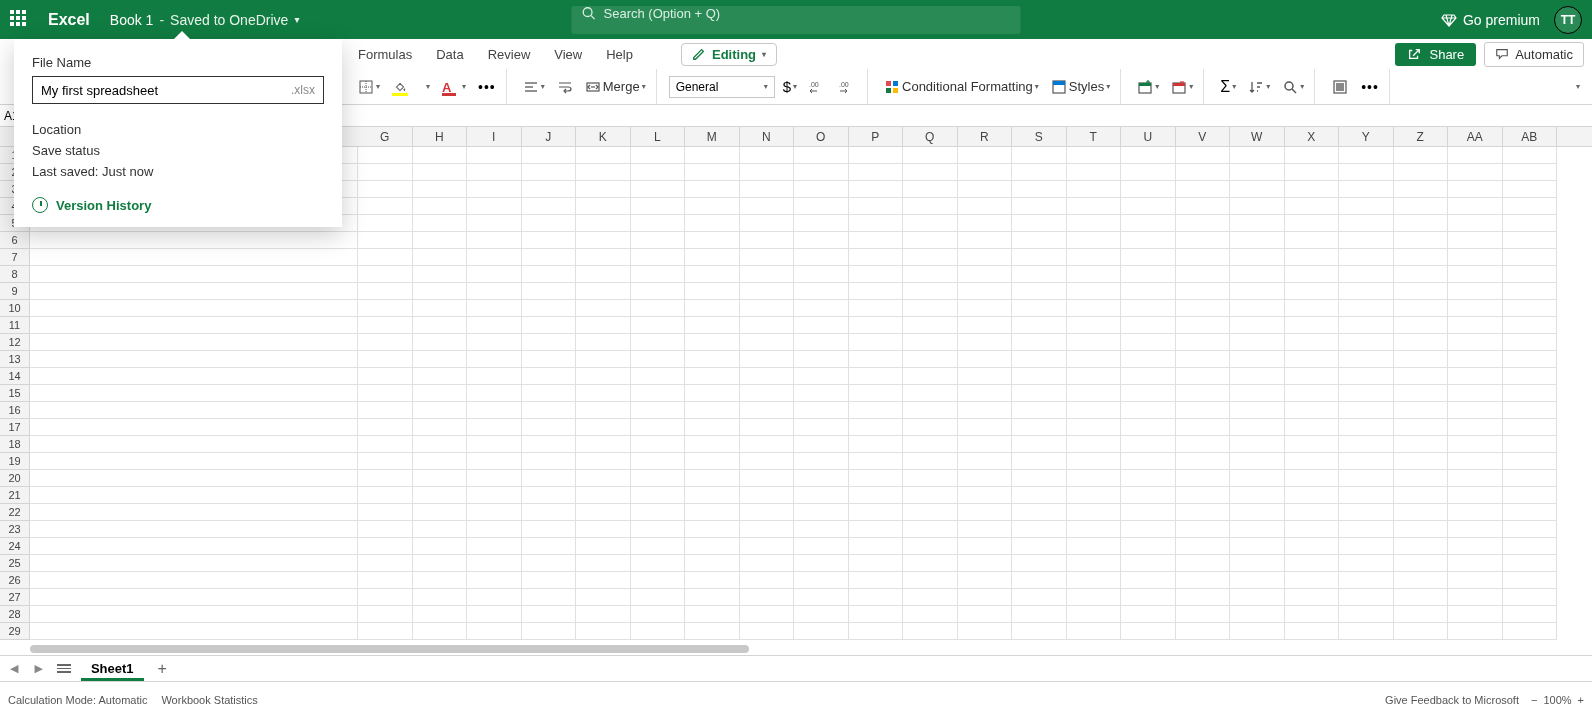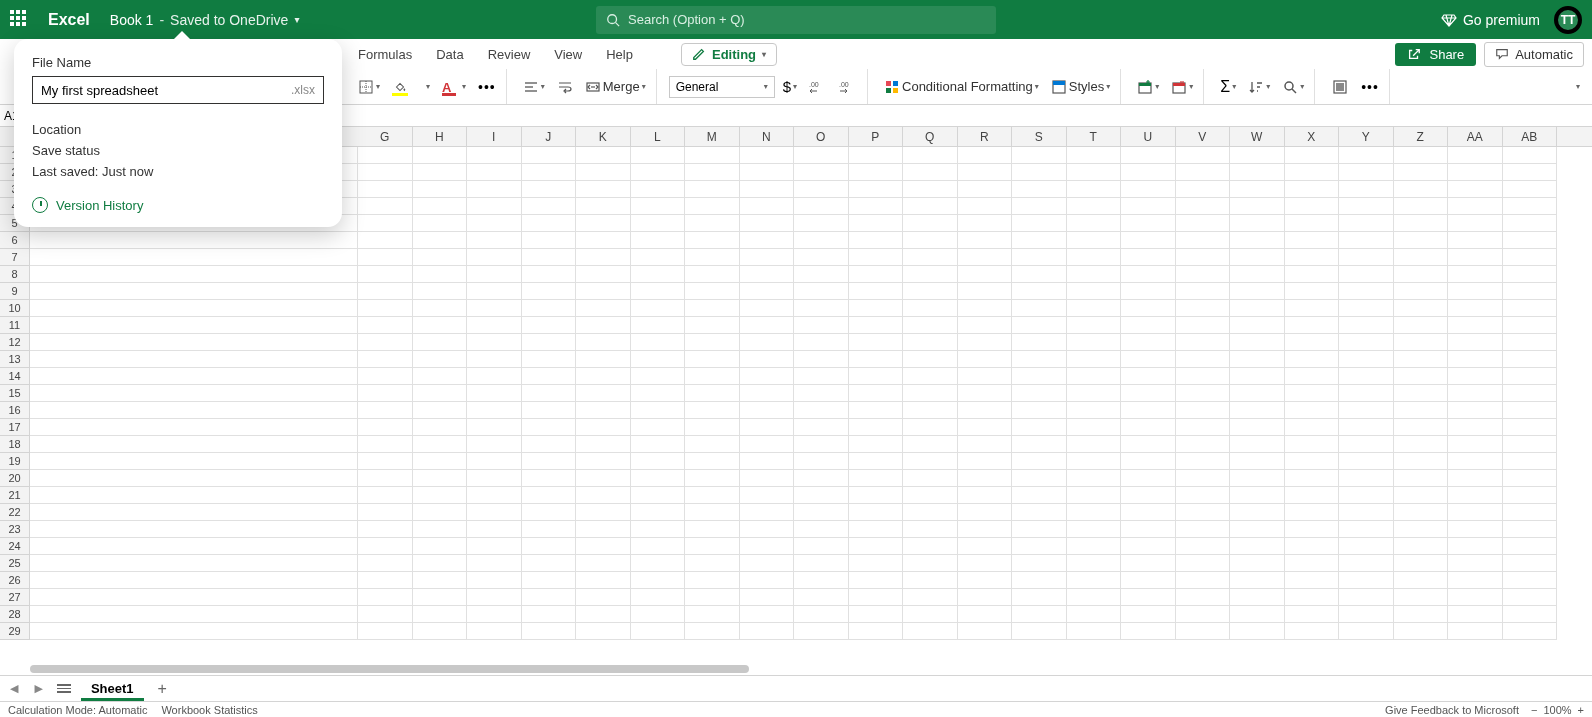--- a/index.html
+++ b/index.html
@@ -9,26 +9,26 @@
 .titlebar { background: #107c41; height: 39px; display: flex; align-items: center; color: #fff; padding: 0 10px; }
 .app-launcher { width: 20px; height: 20px; display: grid; grid-template-columns: repeat(3,4px); grid-template-rows: repeat(3,4px); gap: 2px; cursor: pointer; margin-right: 18px; }
 .app-launcher span { background: #fff; }
 .app-name { font-weight: 600; font-size: 16px; margin-right: 20px; }
 .doc-title { font-size: 14px; display: flex; align-items: center; gap: 6px; }
 .doc-title .dash { opacity: .8; }
 .doc-title .saved { opacity: .9; }
 .chev { font-size: 10px; opacity: .9; }
 
 .search-wrap { margin-left: auto; margin-right: auto; position: absolute; left: 50%; transform: translateX(-50%); }
-.searchbox { background: #2a8a56; border: none; height: 28px; width: 400px; border-radius: 3px; display: flex; align-items: center; padding: 0 10px; color: #d9efe3; font-size: 13px; }
+.searchbox { background: #2a8a56; border: none; height: 28px; width: 449px; border-radius: 3px; display: flex; align-items: flex-start; padding: 0 10px; color: #d9efe3; font-size: 13px; }
 .searchbox svg { margin-right: 8px; }
 
 .title-right { margin-left: auto; display: flex; align-items: center; gap: 14px; }
 .premium { display: flex; align-items: center; gap: 6px; font-size: 14px; cursor: pointer; text-align: right; }
-.avatar { width: 28px; height: 28px; border-radius: 50%; background: #2a8a56; border: 4px solid #000000; display: flex; align-items: center; justify-content: center; font-size: 12px; font-weight: 600; }
+.avatar { width: 28px; height: 28px; border-radius: 50%; background: #2a8a56; border: 1px solid #000000; display: flex; align-items: center; justify-content: center; font-size: 12px; font-weight: 600; }
 
 
 .ribbon-row { height: 30px; background: #fff; display: flex; align-items: center; padding: 0 8px; border-bottom: 0; }
 .tabs { display: flex; gap: 4px; margin-left: 340px; }
 .tab { padding: 4px 10px; font-size: 13px; color: #444; cursor: pointer; }
 .editing-pill { margin-left: 38px; border: 1px solid #c8c8c8; border-radius: 4px; padding: 3px 10px; display: flex; align-items: center; gap: 6px; font-size: 13px; color: #107c41; font-weight: 600; cursor: pointer; }
 .ribbon-right { margin-left: auto; display: flex; gap: 8px; align-items: center; }
 .share-btn { background: #107c41; color: #fff; border: none; border-radius: 3px; padding: 4px 12px; font-size: 13px; display: flex; align-items: center; gap: 8px; cursor: pointer; }
 .comments-btn { background: #fff; border: 1px solid #c8c8c8; border-radius: 3px; padding: 4px 10px; font-size: 13px; display: flex; align-items: center; gap: 6px; cursor: pointer; color: #333; }
 
@@ -51,46 +51,46 @@
 .grid-wrap { flex: 1; position: relative; overflow: hidden; }
 .col-headers { display: flex; height: 20px; background: #f3f3f3; border-bottom: 1px solid #d4d4d4; }
 .corner { width: 30px; border-right: 1px solid #d4d4d4; background: #f3f3f3; }
 .col-h { width: 54.5px; border-right: 1px solid #d4d4d4; display: flex; align-items: center; justify-content: center; font-size: 12px; color: #444; cursor: pointer; }
 .rows { position: relative; }
 .row { display: flex; height: 17px; }
 .row-h { width: 30px; background: #f3f3f3; border-right: 1px solid #d4d4d4; border-bottom: 1px solid #d4d4d4; display: flex; align-items: center; justify-content: center; font-size: 11px; color: #444; cursor: pointer; }
 .cell { width: 54.5px; border-right: 1px solid #e0e0e0; border-bottom: 1px solid #e0e0e0; }
 
 
-.popup { position: absolute; top: 39px; left: 14px; width: 328px; background: #fff; box-shadow: 0 8px 24px rgba(0,0,0,.2); border-radius: 14px; padding: 16px 18px 14px; z-index: 100; }
+.popup { position: absolute; top: 39px; left: 14px; width: 328px; background: #fff; box-shadow: 0 8px 24px rgba(0,0,0,.2); border-radius: 0; padding: 16px 18px 14px; z-index: 100; }
 .popup::before { content: ''; position: absolute; top: -8px; left: 160px; width: 0; height: 0; border-left: 8px solid transparent; border-right: 8px solid transparent; border-bottom: 8px solid #fff; }
 .popup-label { font-size: 13px; color: #333; margin-bottom: 6px; }
 .fname-row { display: flex; align-items: center; border: 1px solid #323130; height: 28px; padding: 0 8px; margin-bottom: 18px; }
 .fname-input { border: none; outline: none; flex: 1; font-size: 13px; }
 .fname-ext { font-size: 12px; color: #888; }
 .location-box { border: 1px solid #c8c8c8; height: 36px; display: flex; align-items: center; padding: 0 8px; gap: 10px; margin-bottom: 18px; cursor: pointer; }
 .folder-icon { width: 22px; height: 16px; border: 1.5px solid #666; border-radius: 1px; position: relative; }
 .folder-icon::before { content: ''; position: absolute; top: -4px; left: 0; width: 8px; height: 3px; background: #fff; border: 1.5px solid #666; border-bottom: none; }
 .loc-link { color: #107c41; text-decoration: underline; font-size: 13px; }
 .save-status { font-size: 13px; color: #333; margin-bottom: 6px; }
 .last-saved { font-size: 13px; color: #333; margin-bottom: 18px; }
-.version-history { display: flex; align-items: center; gap: 8px; color: #107c41; font-size: 13px; cursor: pointer; }
+.version-history { display: flex; align-items: center; gap: 8px; color: #107c41; font-size: 13px; cursor: pointer; font-weight: bold; }
 .vh-icon { width: 16px; height: 16px; border: 1.5px solid #107c41; border-radius: 50%; position: relative; }
 .vh-icon::after { content: ''; position: absolute; top: 3px; left: 7px; width: 1.5px; height: 5px; background: #107c41; }
 
 
 .sheet-bar { height: 26px; border-top: 1px solid #d4d4d4; display: flex; align-items: center; padding: 0 6px; gap: 8px; background: #fff; }
 .nav-arrow { color: #888; font-size: 11px; cursor: pointer; padding: 2px 4px; }
 .hamburger { display: flex; flex-direction: column; gap: 2px; cursor: pointer; padding: 2px; }
 .hamburger span { width: 14px; height: 1.5px; background: #666; }
 .sheet-tab { padding: 4px 10px 2px; font-size: 13px; font-weight: 600; border-bottom: 3px solid #107c41; cursor: pointer; }
 .add-sheet { font-size: 16px; color: #666; cursor: pointer; padding: 0 6px; }
 
 
-.statusbar { height: 16px; border-top: 1px solid #d4d4d4; background: #fff; display: flex; align-items: center; font-size: 11px; color: #555; padding: 0 8px; gap: 14px; }
+.statusbar { height: 36px; border-top: 1px solid #d4d4d4; background: #fff; display: flex; align-items: center; font-size: 11px; color: #555; padding: 0 8px; gap: 14px; }
 .status-right { margin-left: auto; display: flex; align-items: center; gap: 12px; }
 .zoom-ctl { display: flex; align-items: center; gap: 6px; }
 
 
 .hscroll { position: absolute; bottom: 0; left: 30px; right: 0; height: 12px; }
 .hscroll-thumb { position: absolute; left: 0; width: 46%; height: 8px; top: 2px; background: #c8c8c8; border-radius: 4px; }
 
 svg { flex-shrink: 0; }
 </style>
 </head>

